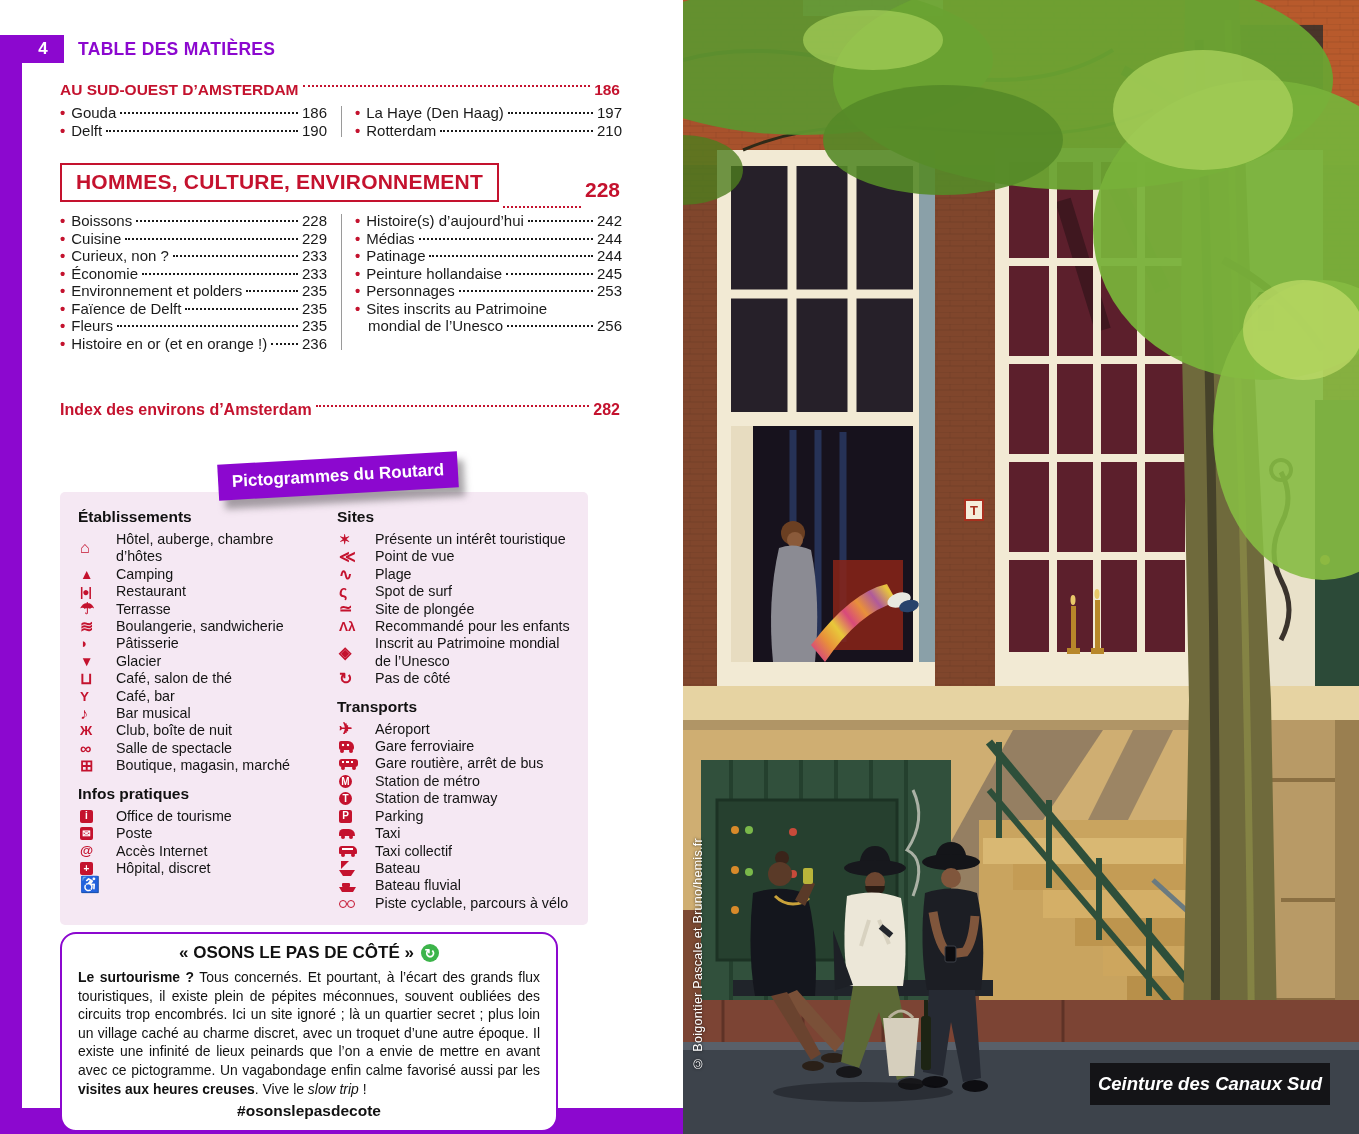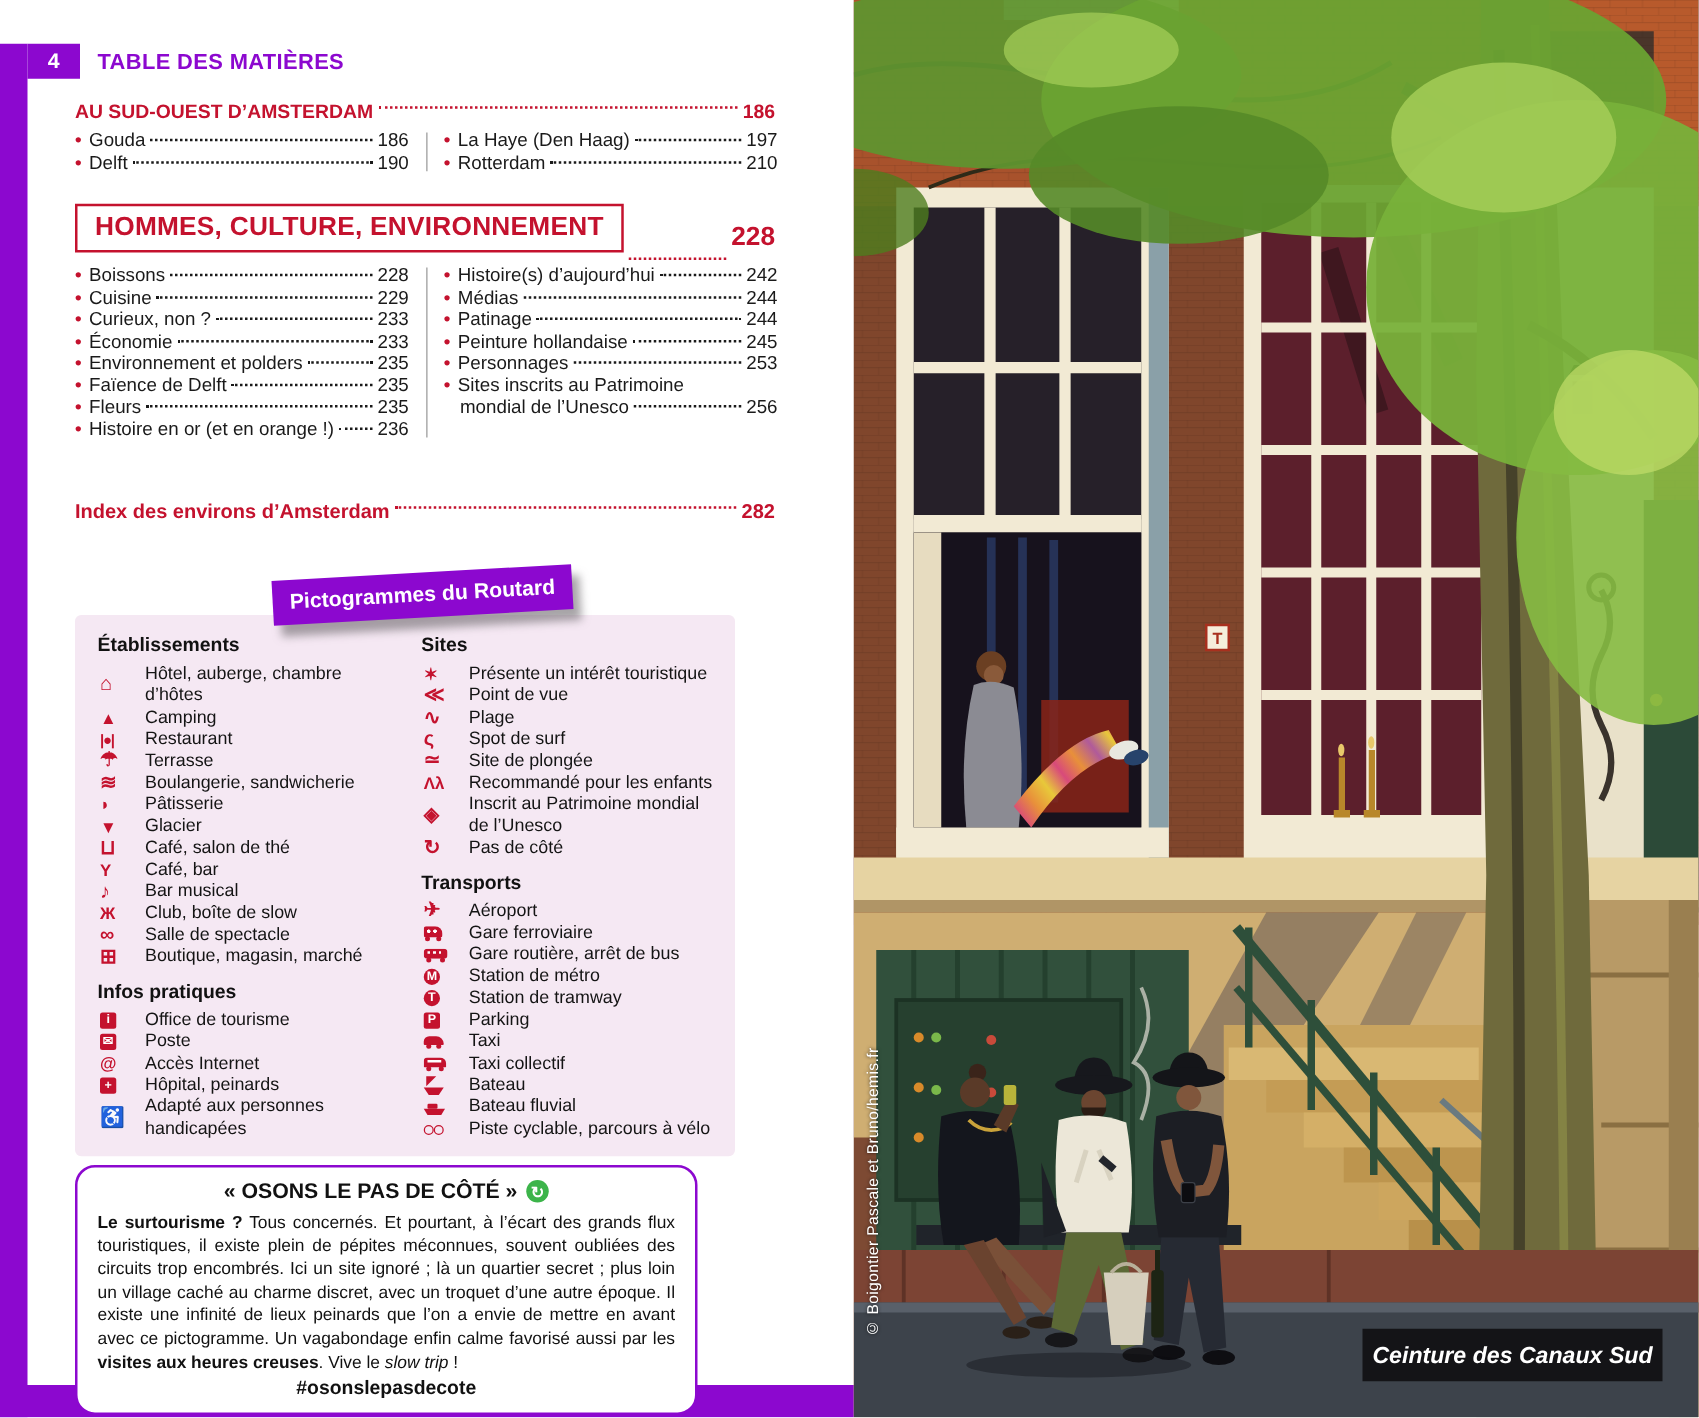--- a/index.html
+++ b/index.html
@@ -314,21 +314,21 @@
             <div class="picto-row">
               <span class="picto">
                 <span class="glyph big">♪</span>
               </span>
               <span class="plabel">Bar musical</span>
             </div>
             <div class="picto-row">
               <span class="picto">
                 <span class="glyph">Ж</span>
               </span>
-              <span class="plabel">Club, boîte de slow</span>
+              <span class="plabel">Club, boîte de nuit</span>
             </div>
             <div class="picto-row">
               <span class="picto">
                 <span class="glyph big">∞</span>
               </span>
               <span class="plabel">Salle de spectacle</span>
             </div>
             <div class="picto-row">
               <span class="picto">
                 <span class="glyph big">⊞</span>
@@ -353,27 +353,26 @@
             <div class="picto-row">
               <span class="picto">
                 <span class="glyph">@</span>
               </span>
               <span class="plabel">Accès Internet</span>
             </div>
             <div class="picto-row">
               <span class="picto">
                 <span class="badge square">+</span>
               </span>
-              <span class="plabel">Hôpital, peinards</span>
+              <span class="plabel">Hôpital, discret</span>
             </div>
             <div class="picto-row">
               <span class="picto">
                 <span class="glyph big">♿</span>
               </span>
-              <span class="plabel">Adapté aux personnes handicapées</span>
             </div>
           </div>
         </div>
       <div class="picto-col right" id="picto-col-right">
           <div class="group">
             <div class="group-title">Sites</div>
             <div class="picto-row">
               <span class="picto">
                 <span class="glyph">✶</span>
               </span>

